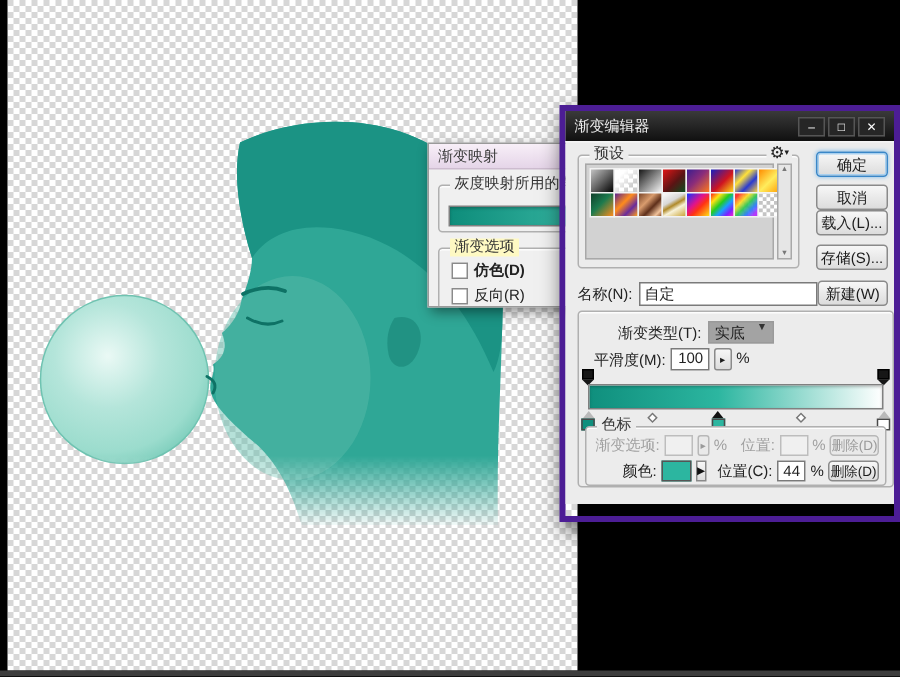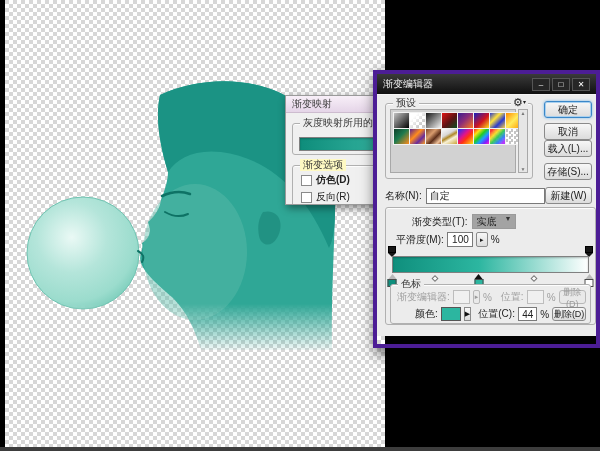--- a/index.html
+++ b/index.html
@@ -277,21 +277,21 @@
               <div class="cstop-body" style="background: rgb(255, 255, 255);"></div>
             </div>
             <div class="mid" style="left: 22%;"></div>
             <div class="mid" style="left: 72%;"></div>
           </div>
 
         <div class="groupbox stops-group">
           <span class="grouplabel">色标</span>
 
           <div class="sg-row" style="top:5px;">
-            <span class="lbl disabled">渐变编辑器:</span>
+            <span class="lbl disabled">渐变选项:</span>
             <span class="field disabled w26" style="height:14px;"></span>
             <button class="btn spin disabled" style="height:14px;">▸</button>
             <span class="lbl disabled">%</span>
             <span class="lbl disabled" style="margin-left:6px;">位置:</span>
             <span class="field disabled w26" style="height:14px;"></span>
             <span class="lbl disabled">%</span>
             <button class="btn del-btn disabled">删除(D)</button>
           </div>
 
           <div class="sg-row" style="top:22px;">

